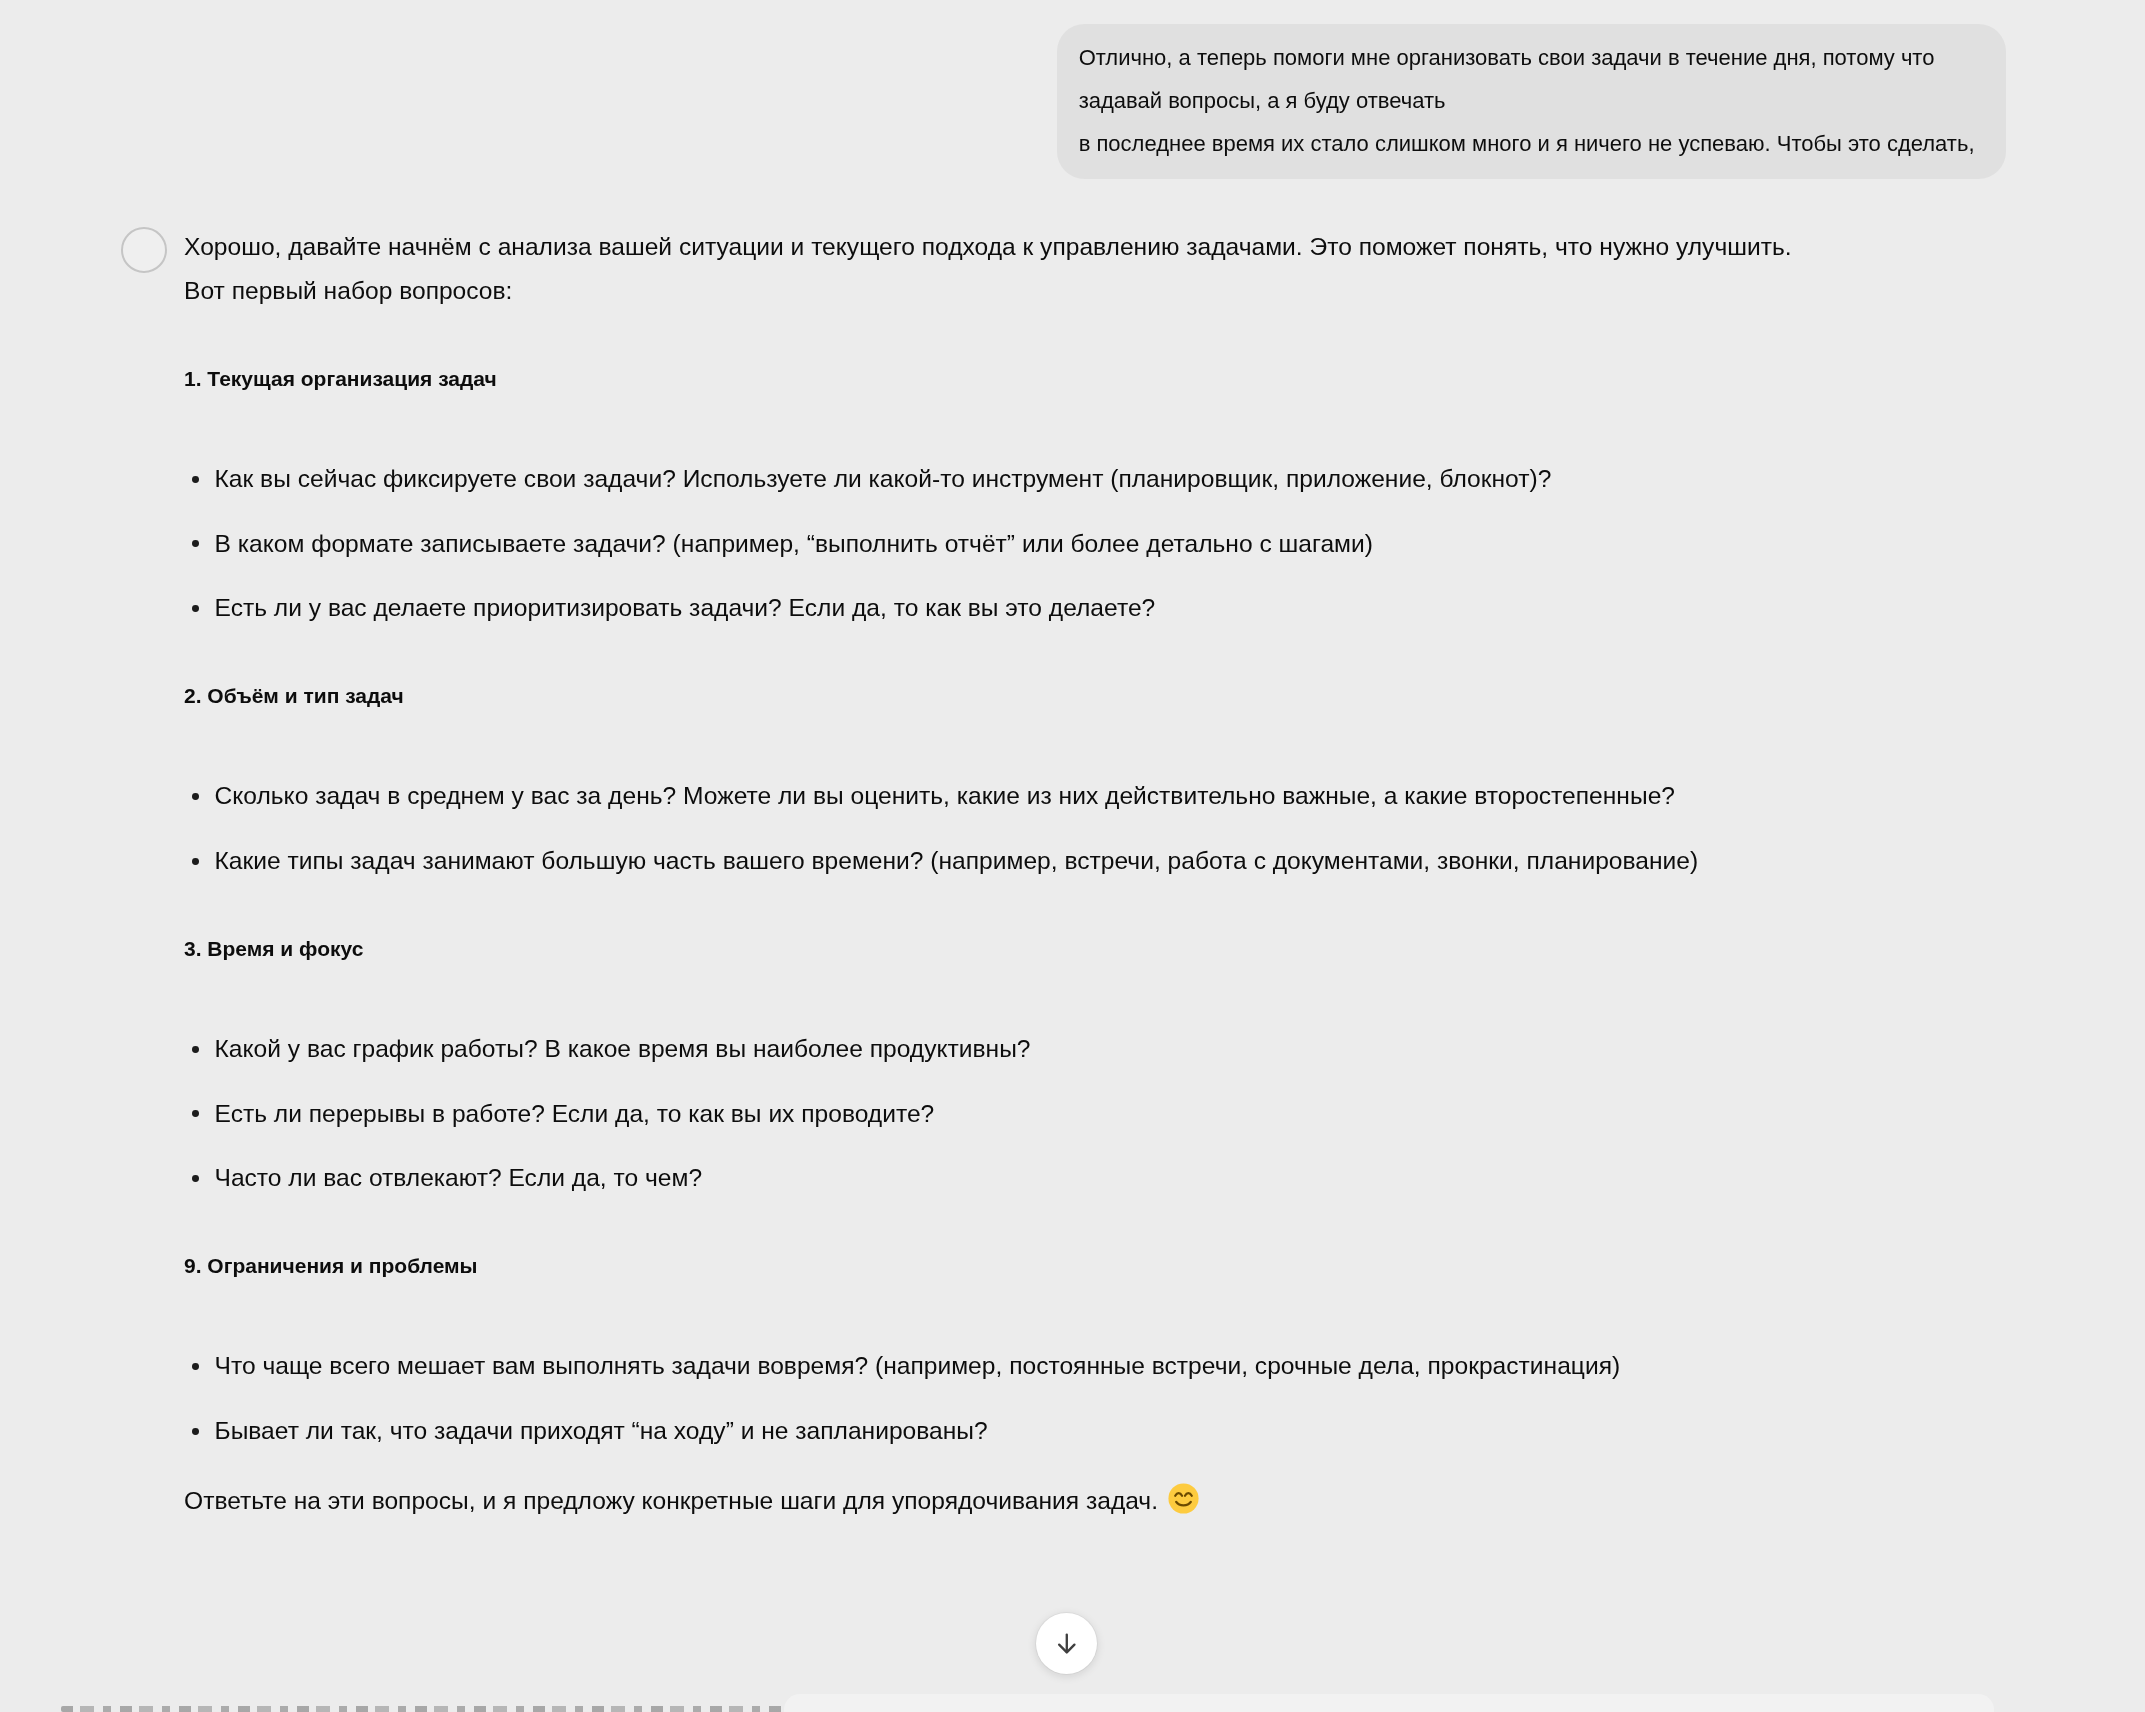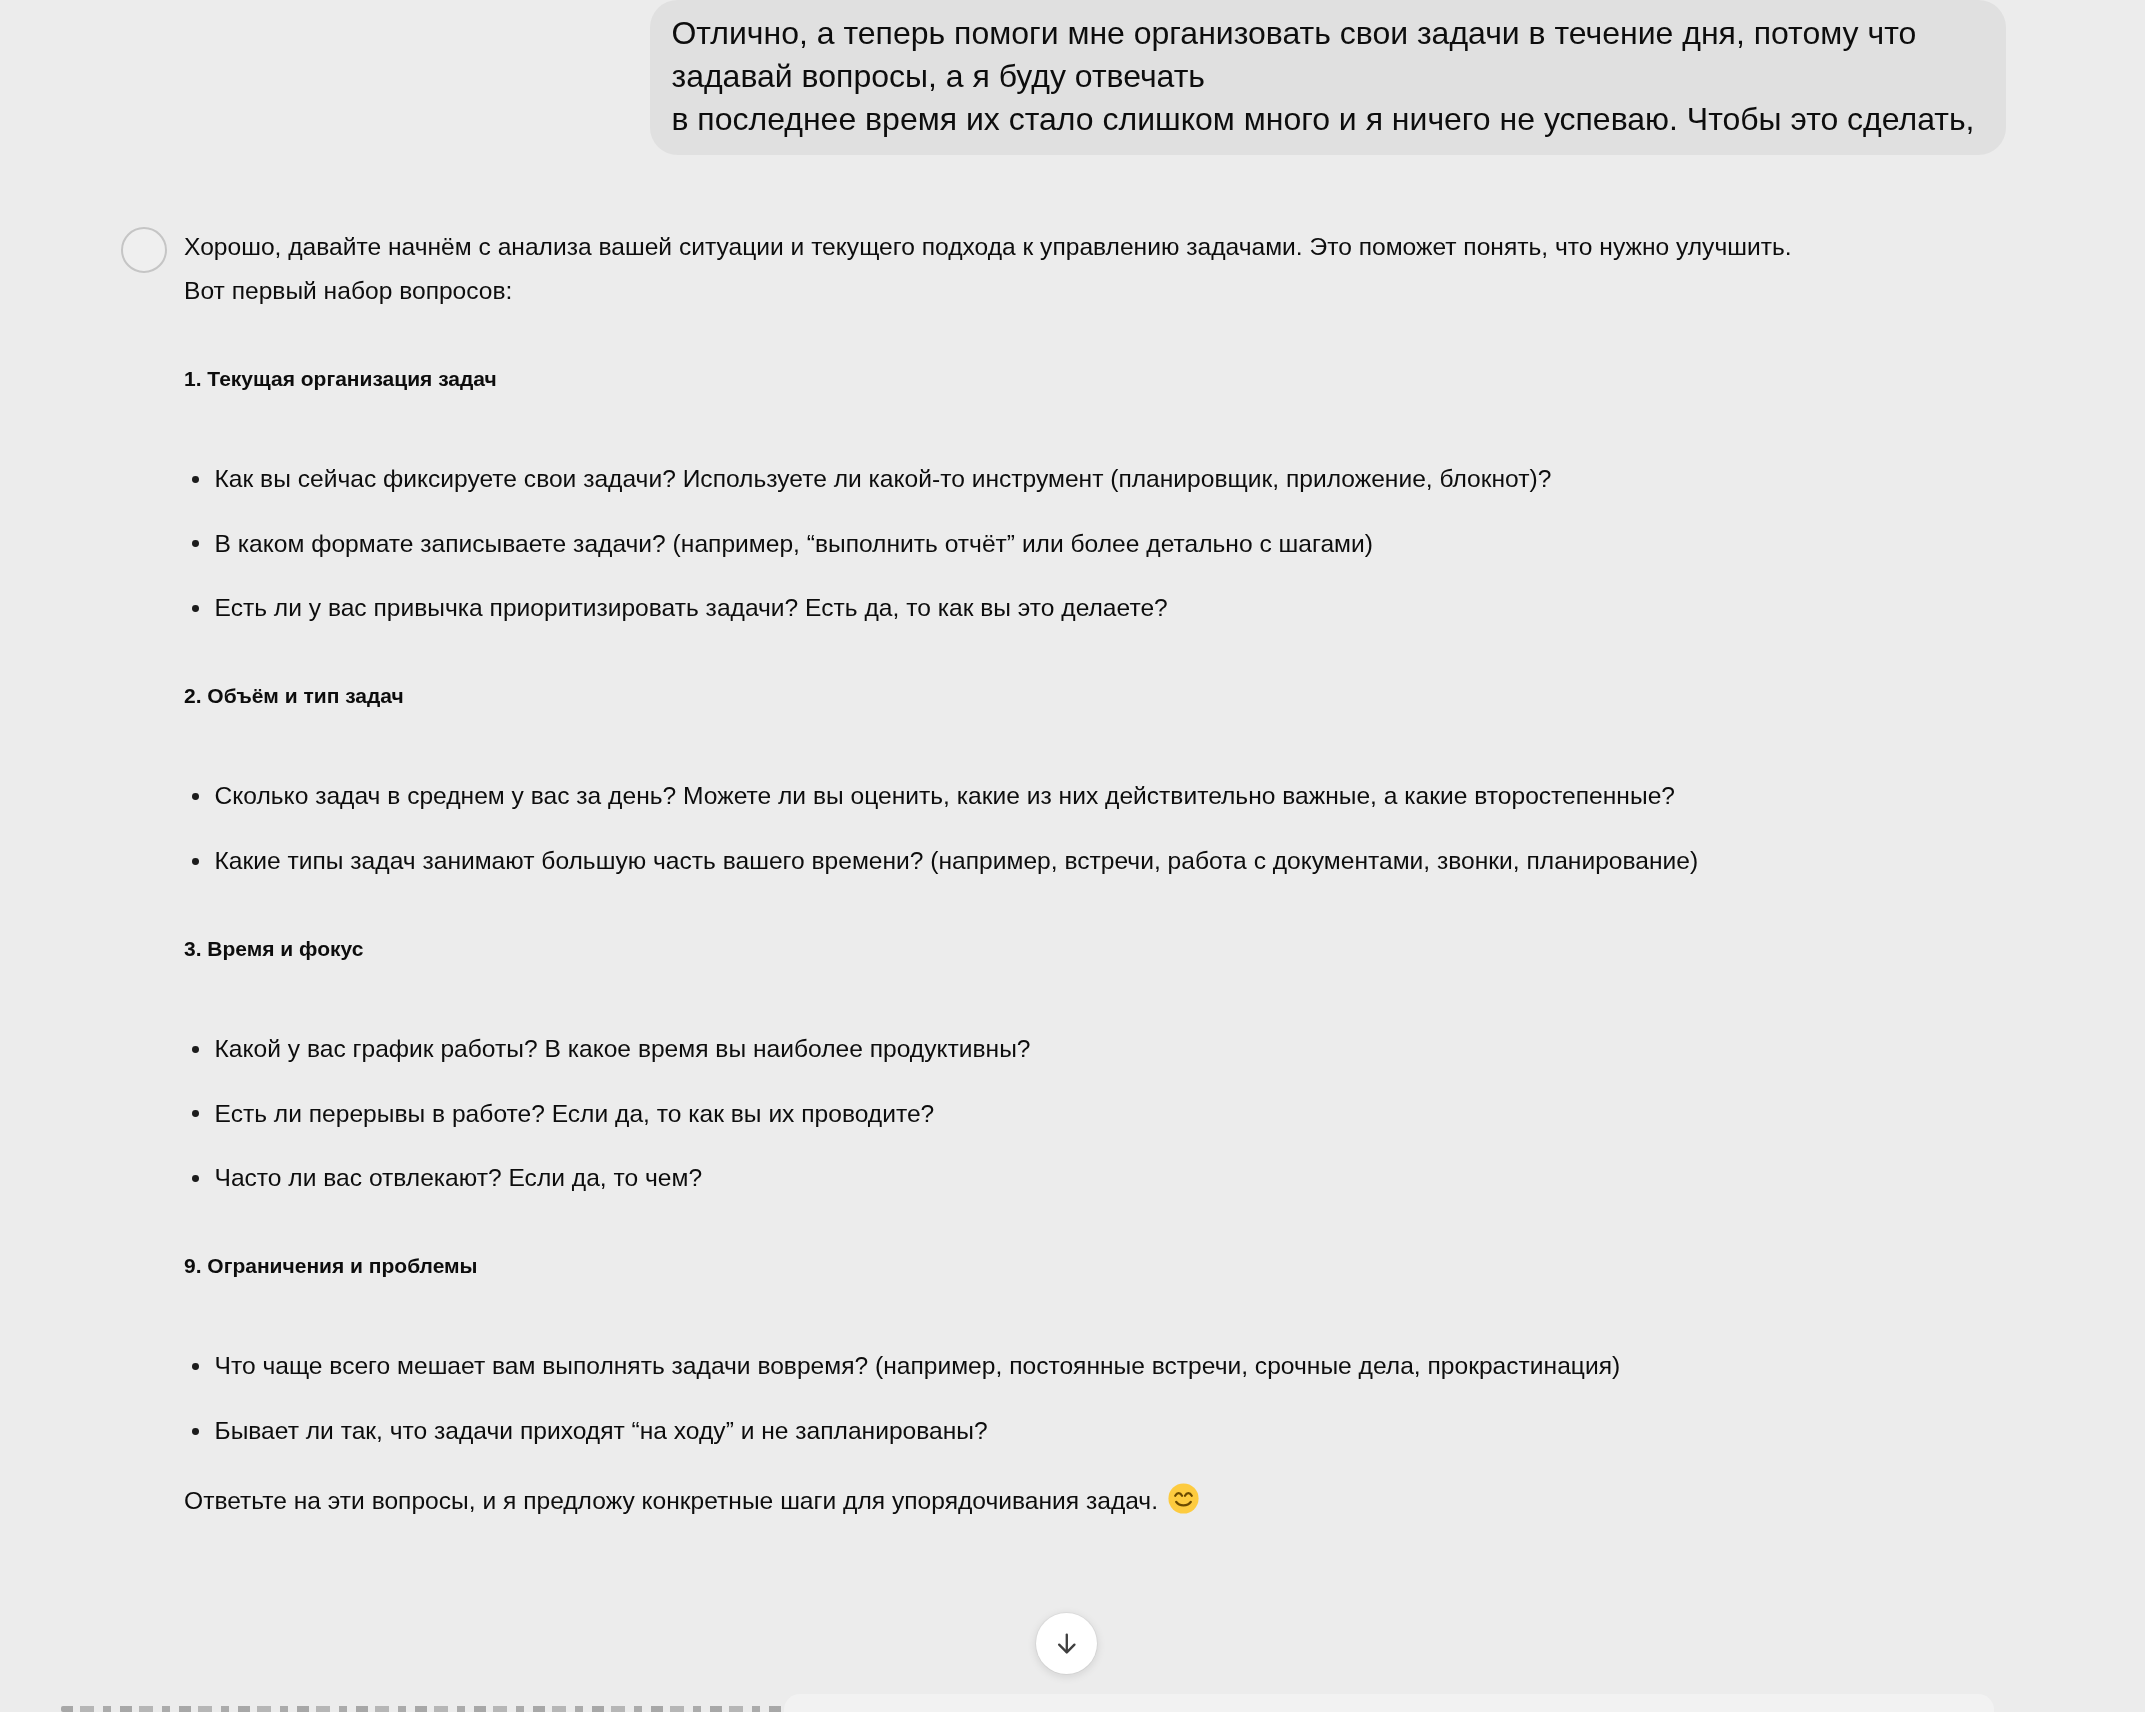--- a/index.html
+++ b/index.html
@@ -17,25 +17,25 @@
   .screen{
     position:relative;
     width:2145px;height:1712px;
     overflow:hidden;
     background:var(--bg);
     color:var(--text);
     font-family:"Liberation Sans","DejaVu Sans",sans-serif;
   }
   
   .user-bubble{
-    position:absolute;top:0;right:139px;
+    position:absolute;top:24px;right:139px;
     background:var(--bubble-bg);
     border-radius:27.6px;
     padding:11.8px 31.5px 13.8px 21.7px;
-    font-size:32px;line-height:43px;
+    font-size:22px;line-height:43px;
   }
   .user-bubble .line{white-space:nowrap;}
   
   .assistant{position:absolute;left:121px;top:225px;right:138px;}
   .avatar{
     position:absolute;left:0;top:2px;
     width:46px;height:46px;box-sizing:border-box;
     border:2px solid var(--avatar-border);
     border-radius:50%;
     background:var(--avatar-fill);
@@ -111,21 +111,21 @@
       <div class="intro">
         <div class="line">Хорошо, давайте начнём с анализа вашей ситуации и текущего подхода к управлению задачами. Это поможет понять, что нужно улучшить.</div>
         <div class="line">Вот первый набор вопросов:</div>
       </div>
 
       <section>
         <h3>1. Текущая организация задач</h3>
         <ul>
           <li>Как вы сейчас фиксируете свои задачи? Используете ли какой-то инструмент (планировщик, приложение, блокнот)?</li>
           <li>В каком формате записываете задачи? (например, “выполнить отчёт” или более детально с шагами)</li>
-          <li>Есть ли у вас привычка приоритизировать задачи? Есть да, то как вы это делаете?</li>
+          <li>Есть ли у вас делаете приоритизировать задачи? Если да, то как вы это делаете?</li>
         </ul>
       </section>
 
       <section>
         <h3>2. Объём и тип задач</h3>
         <ul>
           <li>Сколько задач в среднем у вас за день? Можете ли вы оценить, какие из них действительно важные, а какие второстепенные?</li>
           <li>Какие типы задач занимают большую часть вашего времени? (например, встречи, работа с документами, звонки, планирование)</li>
         </ul>
       </section>

